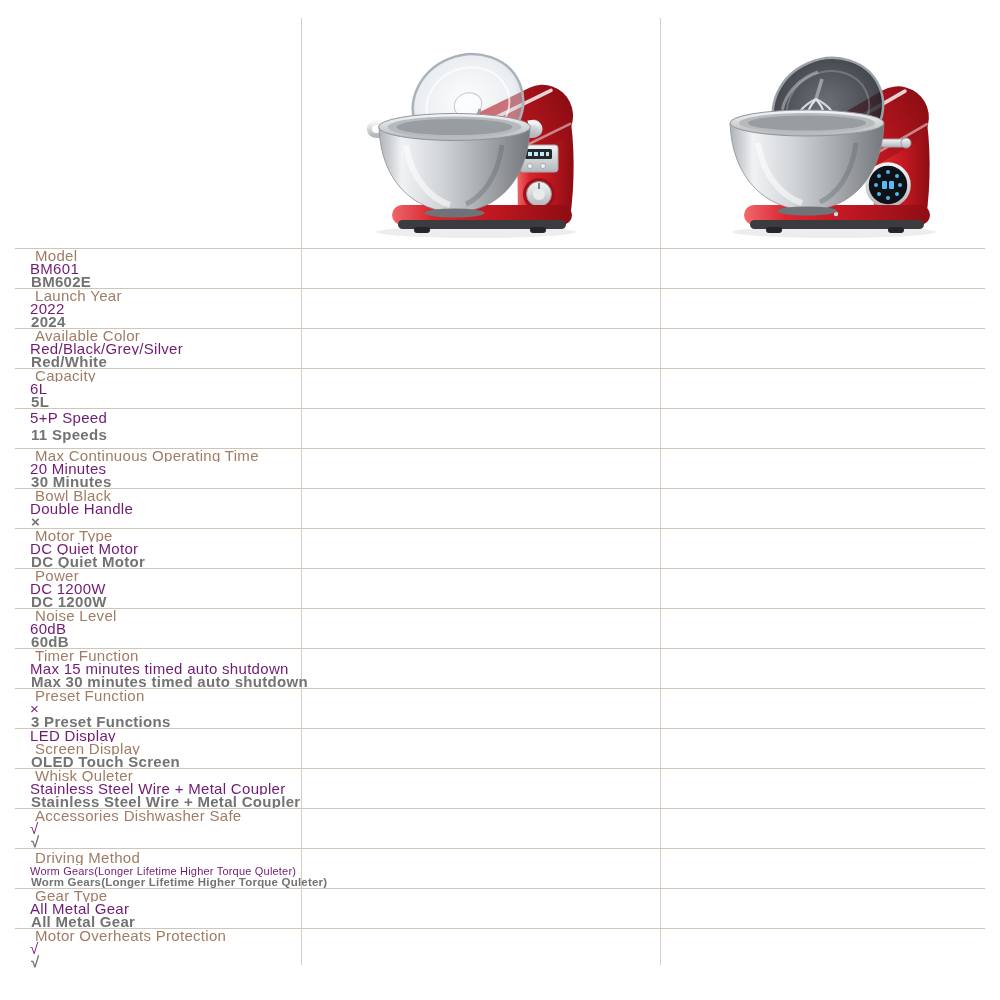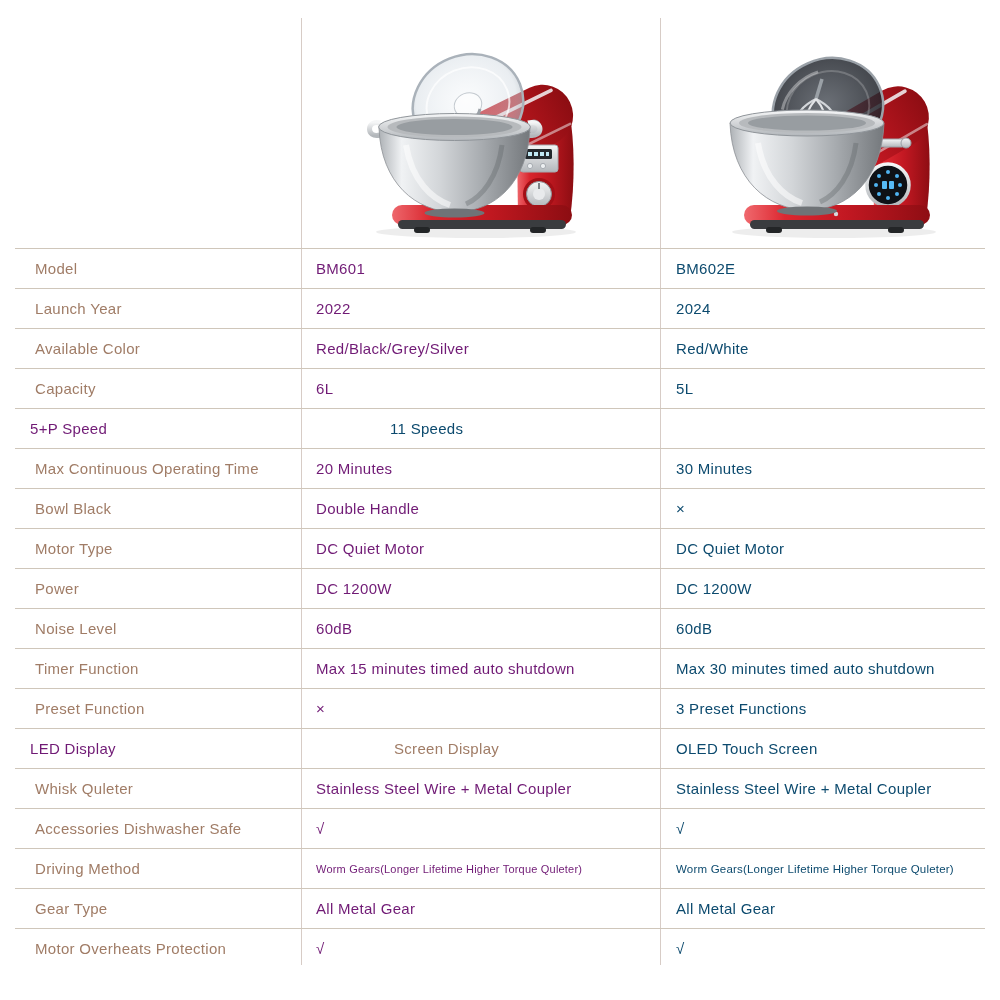--- a/index.html
+++ b/index.html
@@ -16,26 +16,26 @@
   .vline-2{left:660px;}
 
   
   .product{position:absolute;margin:0;padding:0;}
   .product-1{left:362px;top:12px;width:236px;height:230px;}
   .product-2{left:716px;top:12px;width:240px;height:230px;}
   .product svg{width:100%;height:100%;display:block;}
 
   
   .spec-table{position:absolute;left:15px;top:248px;width:970px;}
-  .row{display:flex;height:40px;border-top:1px solid #cfc6ba;box-sizing:border-box;}
+  .row{display:flex;height:40px;border-top:1px solid #cfc6ba;box-sizing:border-box;flex-direction:column;}
   .cell{display:flex;align-items:center;box-sizing:border-box;
         font-size:15px;letter-spacing:.3px;white-space:nowrap;overflow:hidden;}
   .cell.label{width:286px;padding-left:20px;color:#a07c66;}
   .cell.col1 {width:359px;padding-left:15px;color:#701a75;}
-  .cell.col2 {width:325px;padding-left:16px;color:#0c4a6e;font-weight:normal;}
+  .cell.col2 {width:325px;padding-left:16px;color:#737373;font-weight:bold;}
   .row.small .col1{font-size:11px;letter-spacing:.2px;}
   .row.small .col2{font-size:11.5px;letter-spacing:.2px;}
 </style>
 </head>
 <body>
 
 <div class="page">
 
   <div class="vline vline-1"></div>
   <div class="vline vline-2"></div>

